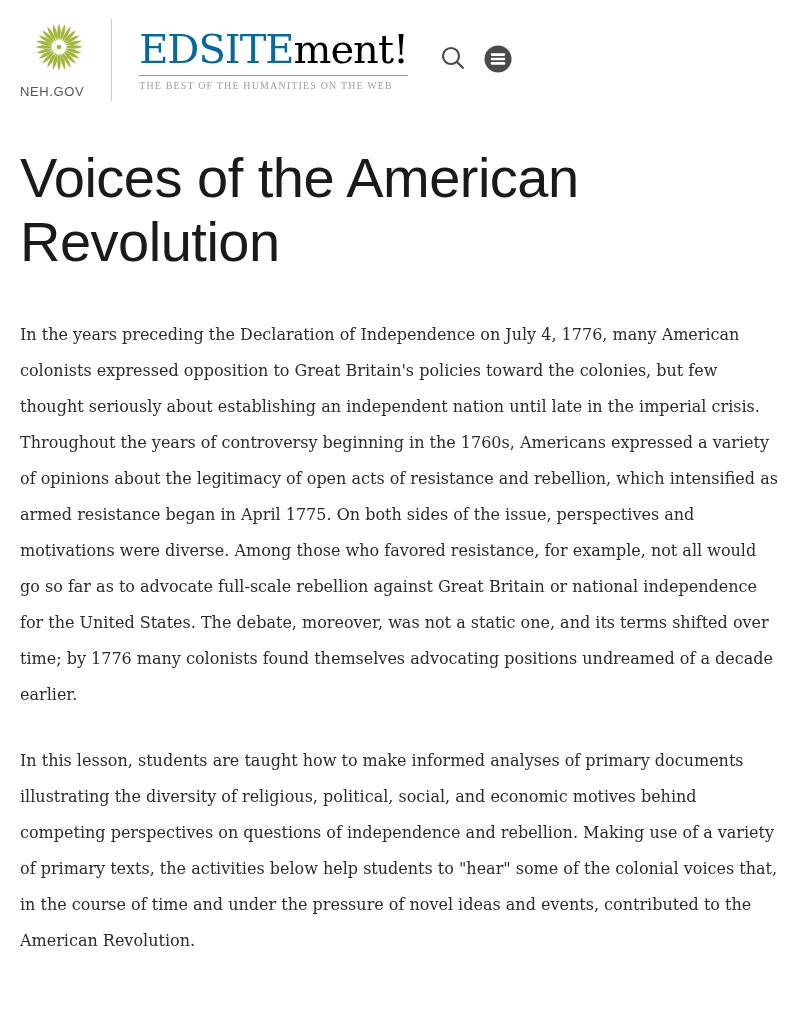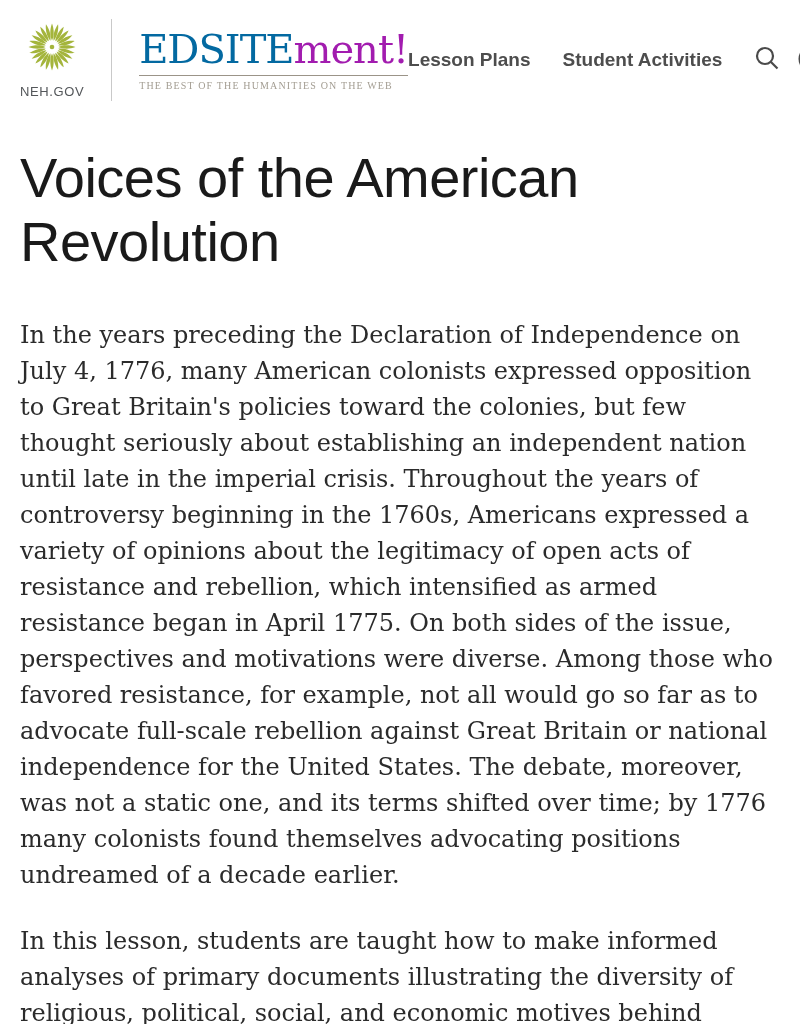--- a/index.html
+++ b/index.html
@@ -12,21 +12,21 @@
 
   
   header {
     display: flex;
     align-items: center;
     padding: 16px 20px 0 20px;
     height: 104px;
     box-sizing: border-box;
   }
   .neh-block {
-    display: flex; flex-direction: column; align-items: center;
+    display: flex; flex-direction: column; align-items: flex-end;
     text-decoration: none; cursor: pointer;
     flex: 0 0 auto;
   }
   .neh-label {
     margin-top: 7px;
     font-size: 13px; letter-spacing: 0.6px; color: #54575a;
     font-family: "Liberation Sans", sans-serif;
   }
   .header-divider {
     width: 1px; height: 82px; background: #c9c9c9;
@@ -36,21 +36,21 @@
     display: flex; flex-direction: column;
     text-decoration: none; cursor: pointer;
     flex: 0 0 auto;
   }
   .wordmark {
     font-family: "DejaVu Serif", serif;
     font-size: 40px; line-height: 1; letter-spacing: -1px;
     white-space: nowrap;
   }
   .wordmark .brand-red  { color: #0369a1; }
-  .wordmark .brand-gold { color: #a21caf; }
+  .wordmark .brand-gold { color: #000000; }
   .brand-rule {
     height: 1px; background: #9b9488; margin: 6px 0 4px 0; width: 100%;
   }
   .brand-tagline {
     font-size: 10px; letter-spacing: 1.15px; color: #a39d92;
     font-family: Liberation Serif, serif; white-space: nowrap;
   }
   nav {
     margin-left: auto;
     display: flex; align-items: center; gap: 32px;
@@ -70,21 +70,21 @@
   main { padding: 0 20px; }
   h1 {
     font-family: Liberation Sans, sans-serif;
     font-weight: 400;
     font-size: 56px; line-height: 1.15; letter-spacing: -0.5px;
     color: #1a1a1a;
     margin: 42px 0 0 0;
   }
   main p {
     font-family: "DejaVu Serif", serif;
-    font-size: 24px; line-height: 36px; color: #2b2b2b;
+    font-size: 16px; line-height: 36px; color: #2b2b2b;
     margin: 30px 0 0 0;
   }
   main p.first { margin-top: 42px; }
 </style>
 </head>
 <body>
 
 <div class="page">
 
   <header>
@@ -144,24 +144,20 @@
     </a>
 
     <div class="header-divider"></div>
 
     <a class="brand-block">
       <span class="wordmark"><span class="brand-red">EDSITE</span><span class="brand-gold">ment!</span></span>
       <span class="brand-rule"></span>
       <span class="brand-tagline">THE BEST OF THE HUMANITIES ON THE WEB</span>
     </a>
 
-    <nav>
-      <a>Lesson Plans</a>
-      <a>Student Activities</a>
-    </nav>
 
     <button class="icon-btn search-btn">
       <span>
         <svg width="30" height="30" viewBox="0 0 30 30" fill="none" stroke="#4a4a4a" stroke-width="2.2" xmlns="http://www.w3.org/2000/svg">
           <circle cx="13" cy="12" r="8"></circle>
           <line x1="19" y1="18" x2="25.5" y2="24.5"></line>
         </svg>
       </span>
     </button>
 

